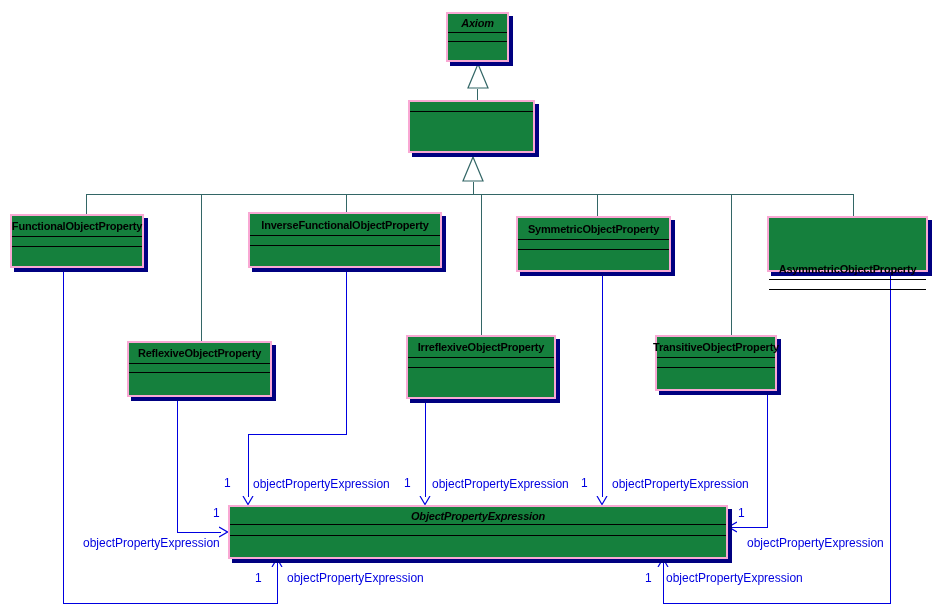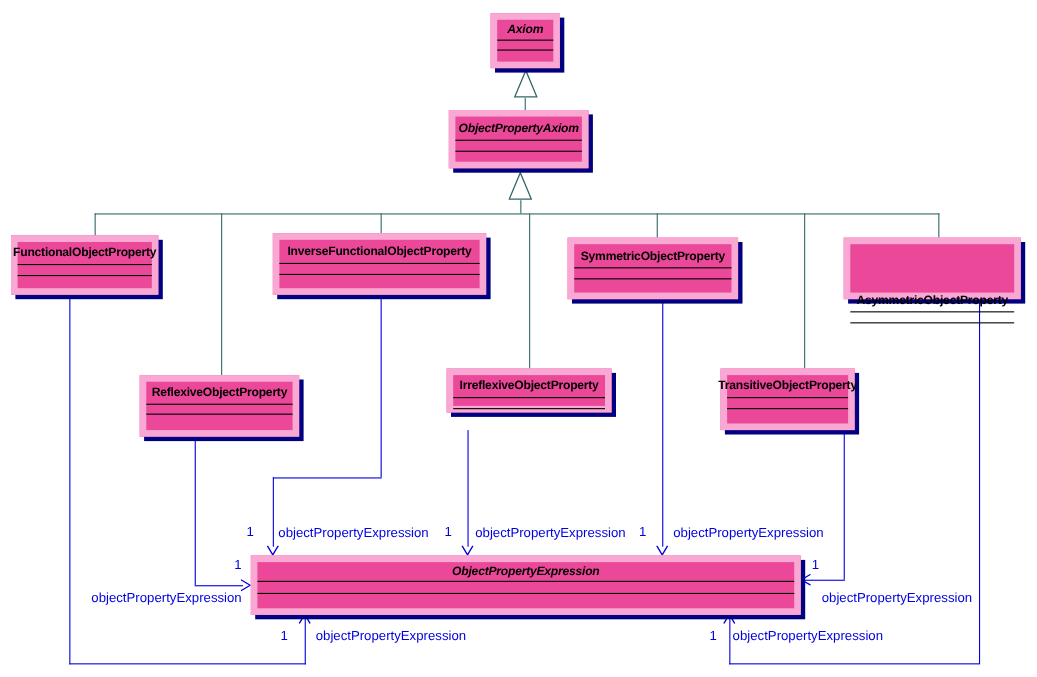--- a/index.html
+++ b/index.html
@@ -1,18 +1,18 @@
 <!DOCTYPE html>
 <html><head>
 <meta charset="utf-8">
 <style>
   html,body{margin:0;padding:0;background:#fff;}
   .diagram{position:relative;width:943px;height:615px;background:#ffffff;
            font-family:"Liberation Sans",sans-serif;overflow:hidden;}
-  .cls{position:absolute;background:#ec4899;border:6px solid #f9a8d4;
+  .cls{position:absolute;background:#15803d;border:2px solid #f9a8d4;
        box-shadow:4px 4px 0 #000080;box-sizing:border-box;}
   .ttl{display:flex;align-items:center;justify-content:center;
        font-weight:bold;font-size:11px;letter-spacing:-0.2px;
        border-bottom:1px solid #000;white-space:nowrap;overflow:visible;color:#000;}
   .it{font-style:italic;}
   .mid{border-bottom:1px solid #000;}
   .ln{position:absolute;}
   .tl{background:#336666;}
   .bl{background:#0000E0;}
   .ah{position:absolute;}
@@ -105,21 +105,20 @@
 
   <span class="lbl" style="left:645px;top:572px;">1</span>
   <span class="lbl" style="left:666px;top:572px;">objectPropertyExpression</span>
 
   <div class="cls" style="left:446px;top:12px;width:63px;height:50px;">
     <div class="ttl it" style="height:18px;">Axiom</div>
     <div class="mid" style="height:8px;"></div>
   </div>
 
   <div class="cls" style="left:408px;top:100px;width:127px;height:53px;">
-    <div class="ttl it" style="height:21px;">ObjectPropertyAxiom</div>
     <div class="mid" style="height:9px;"></div>
   </div>
 
   <div class="cls" style="left:10px;top:214px;width:134px;height:54px;">
     <div class="ttl" style="height:20px;">FunctionalObjectProperty</div>
     <div class="mid" style="height:9px;"></div>
   </div>
 
   <div class="cls" style="left:516px;top:216px;width:155px;height:56px;">
     <div class="ttl" style="height:21px;">SymmetricObjectProperty</div>
@@ -134,21 +133,21 @@
   <div class="cls" style="left:767px;top:216px;width:161px;height:56px;">
     <div class="ttl" style="height:21px;margin-top:40px;">AsymmetricObjectProperty</div>
     <div class="mid" style="height:9px;"></div>
   </div>
 
   <div class="cls" style="left:127px;top:341px;width:145px;height:56px;">
     <div class="ttl" style="height:20px;">ReflexiveObjectProperty</div>
     <div class="mid" style="height:8px;"></div>
   </div>
 
-  <div class="cls" style="left:406px;top:335px;width:150px;height:40px;">
+  <div class="cls" style="left:406px;top:335px;width:150px;height:64px;">
     <div class="ttl" style="height:20px;">IrreflexiveObjectProperty</div>
     <div class="mid" style="height:9px;"></div>
   </div>
 
   <div class="cls" style="left:655px;top:335px;width:122px;height:56px;">
     <div class="ttl" style="height:20px;">TransitiveObjectProperty</div>
     <div class="mid" style="height:9px;"></div>
   </div>
 
   <div class="cls" style="left:228px;top:505px;width:500px;height:54px;">

